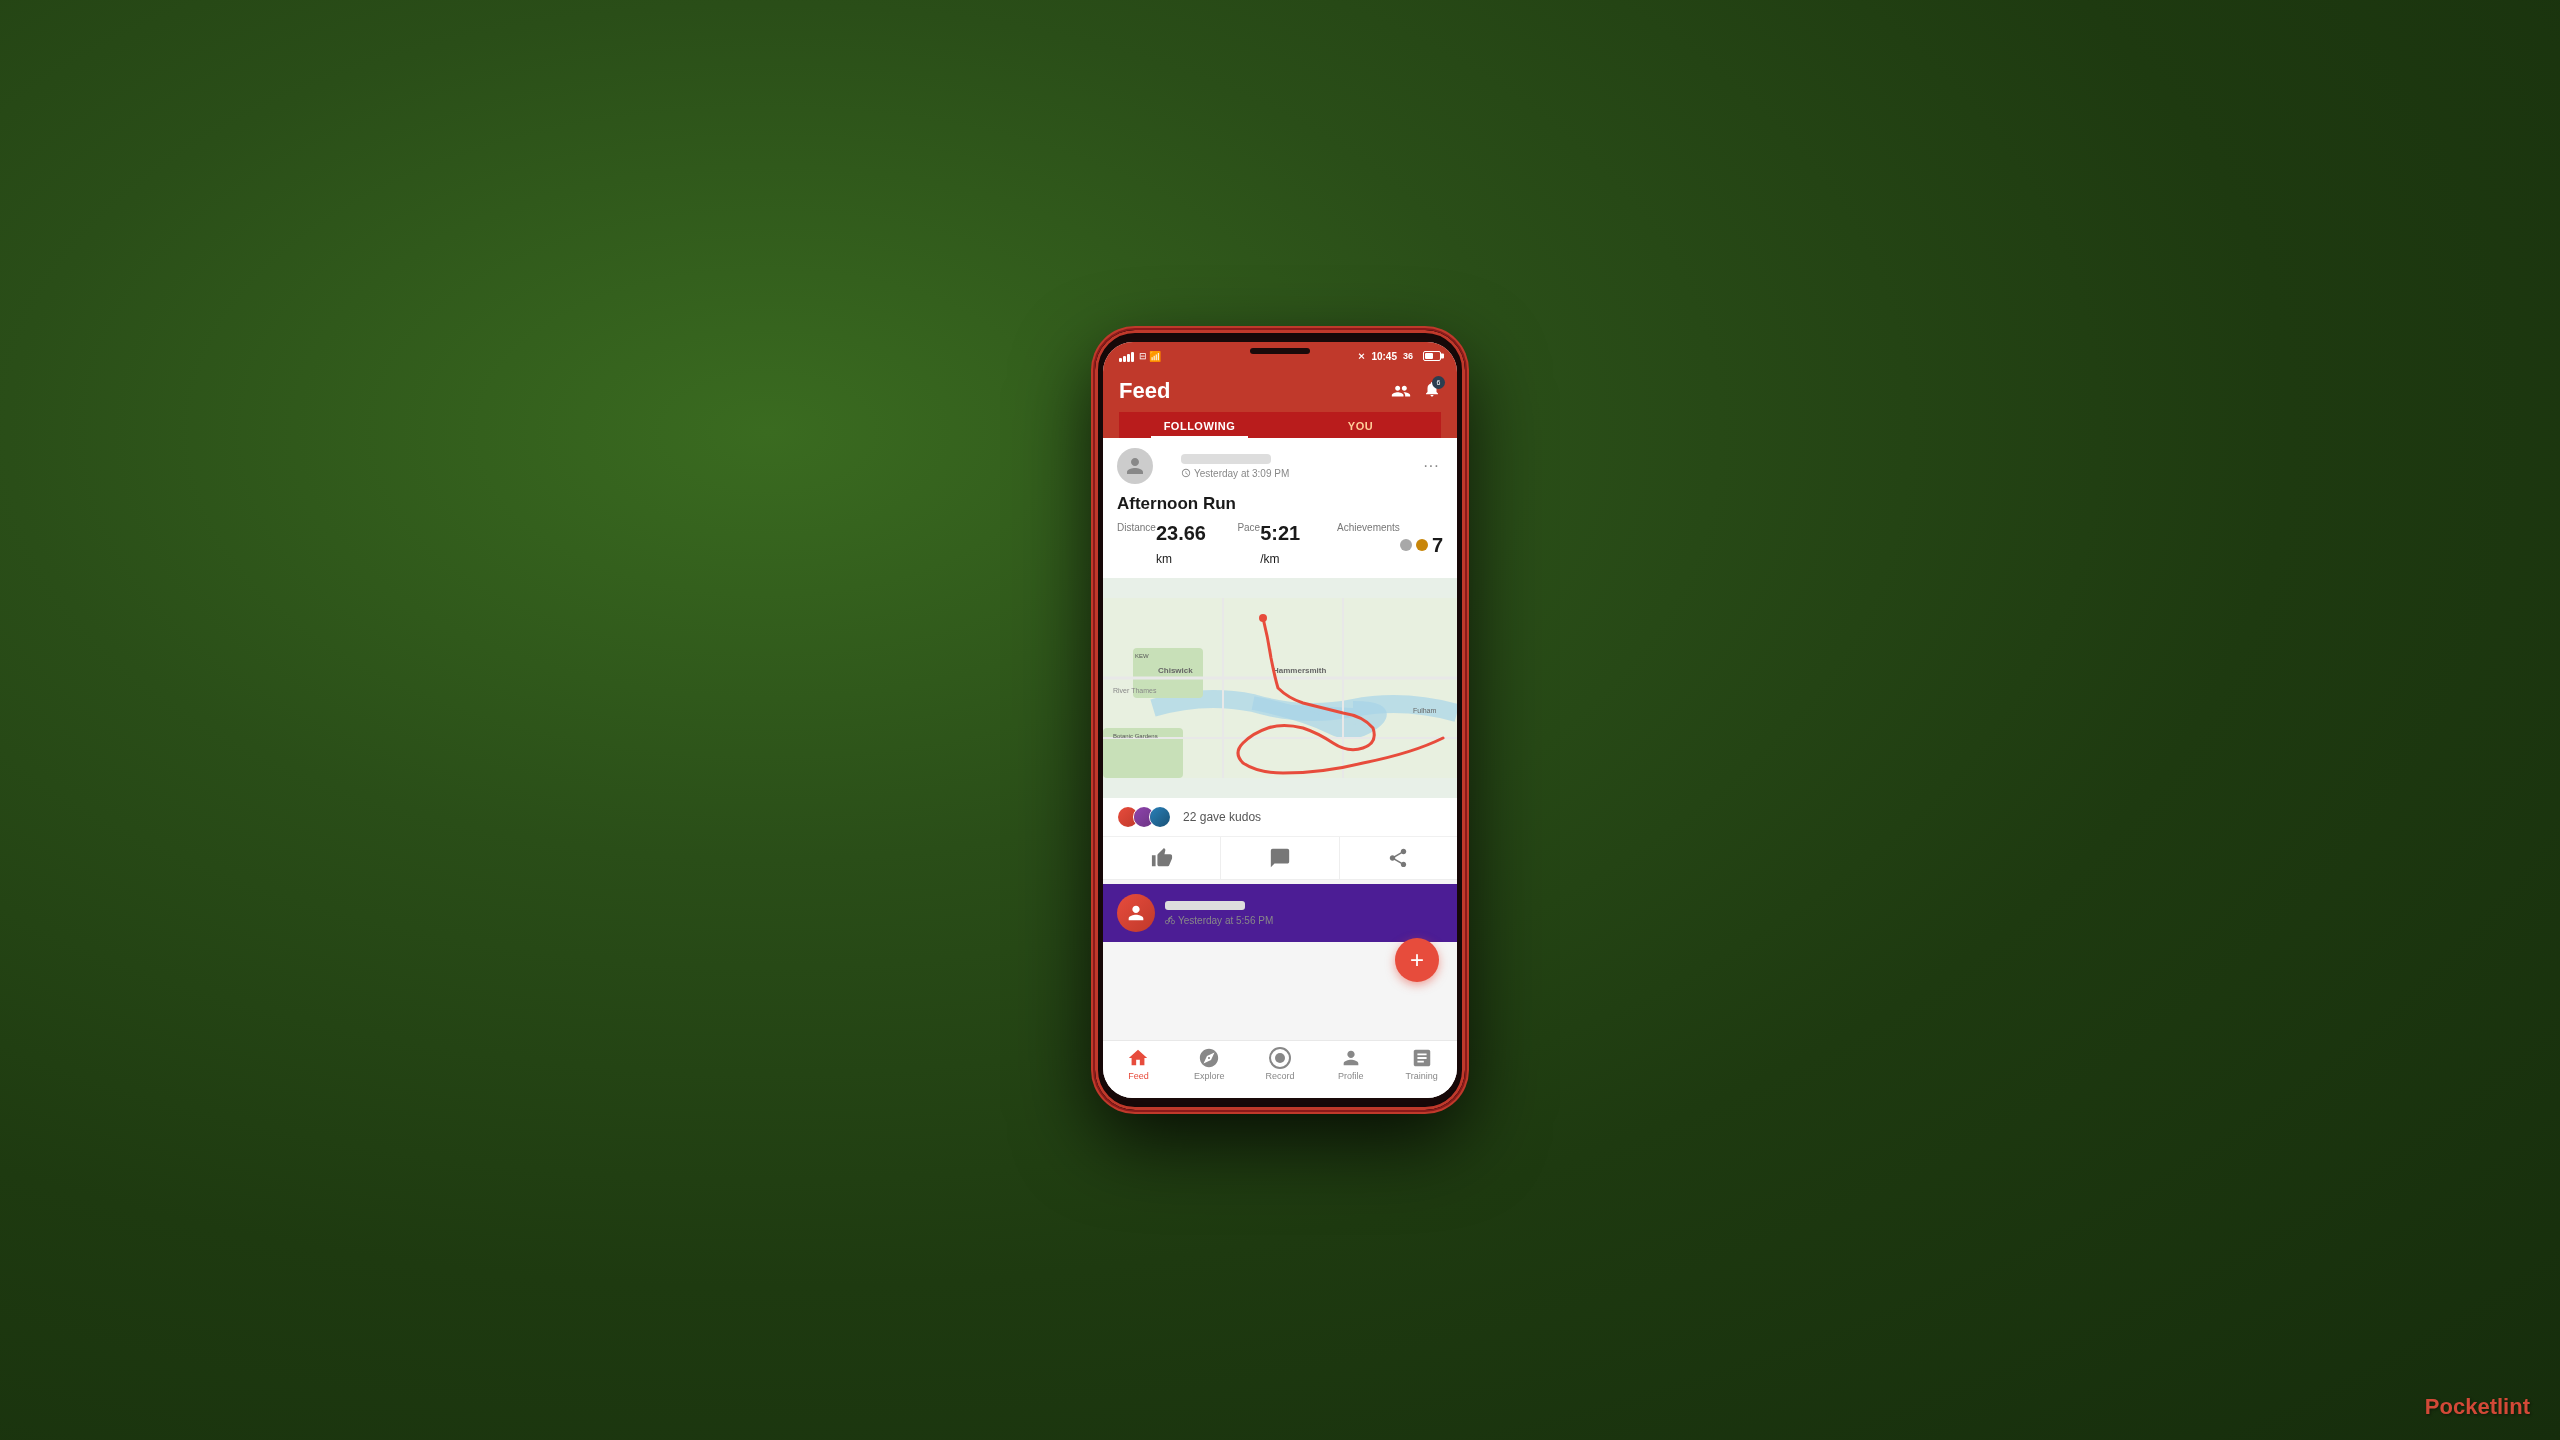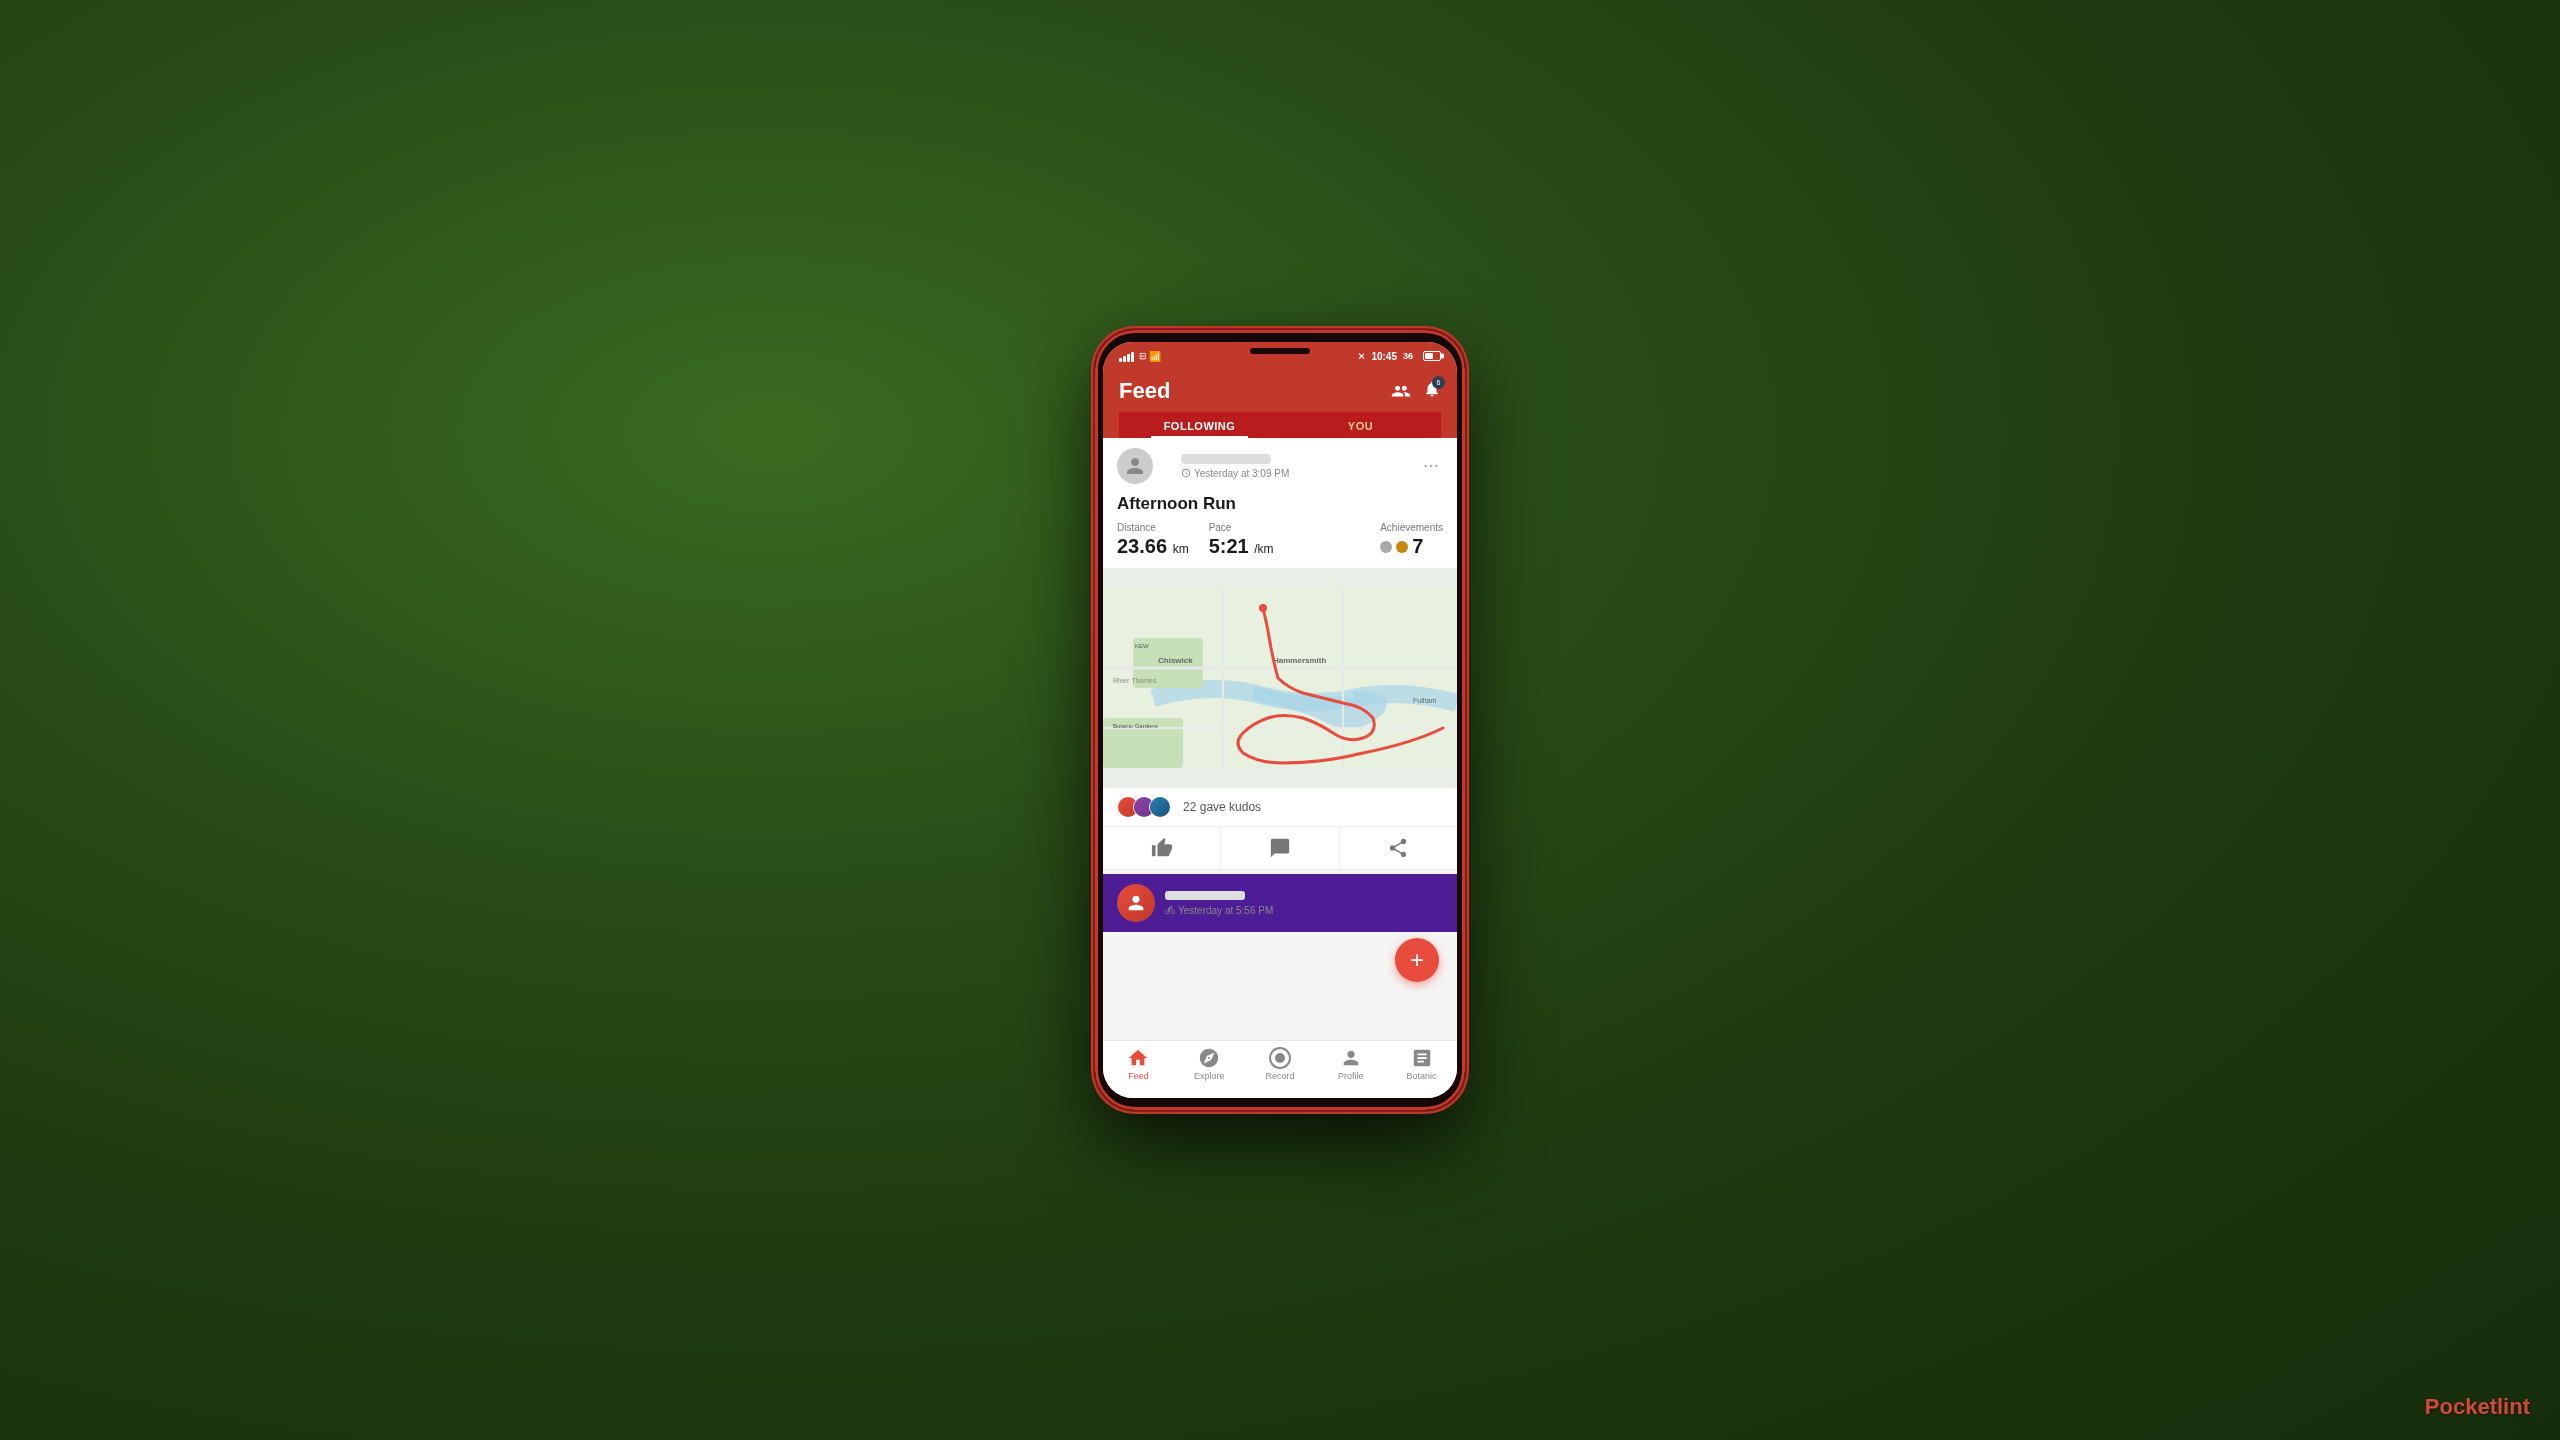--- a/index.html
+++ b/index.html
@@ -259,21 +259,20 @@
     }
 
     .stats-row {
       display: flex;
       padding: 0 14px 10px;
       gap: 20px;
     }
 
     .stat-item {
       display: flex;
-      flex-direction: column;
     }
 
     .stat-label {
       font-size: 10px;
       color: #777;
       margin-bottom: 2px;
     }
 
     .stat-value {
       font-size: 20px;
@@ -736,21 +735,21 @@
         <div class="nav-item">
           <svg width="22" height="22" viewBox="0 0 24 24" fill="#888">
             <path d="M12 12c2.21 0 4-1.79 4-4s-1.79-4-4-4-4 1.79-4 4 1.79 4 4 4zm0 2c-2.67 0-8 1.34-8 4v2h16v-2c0-2.66-5.33-4-8-4z"></path>
           </svg>
           <span class="nav-label">Profile</span>
         </div>
         <div class="nav-item">
           <svg width="22" height="22" viewBox="0 0 24 24" fill="#888">
             <path d="M19 3H5c-1.1 0-2 .9-2 2v14c0 1.1.9 2 2 2h14c1.1 0 2-.9 2-2V5c0-1.1-.9-2-2-2zm-5 14H7v-2h7v2zm3-4H7v-2h10v2zm0-4H7V7h10v2z"></path>
           </svg>
-          <span class="nav-label">Botanic</span>
+          <span class="nav-label">Training</span>
         </div>
       </div>
 
     </div>
   </div>
 </div>
 
 <div class="watermark">
   <span style="color:#e74c3c;">P</span><span>ocketlint</span>
 </div>

